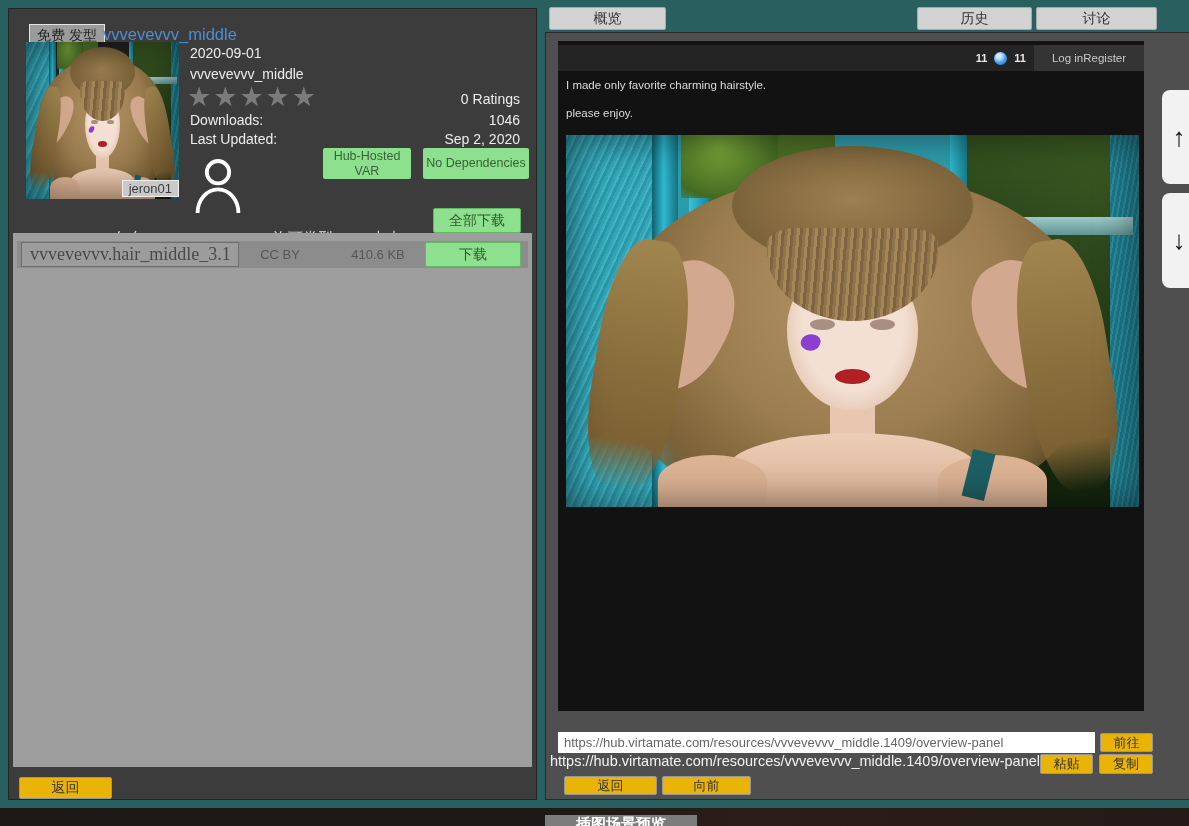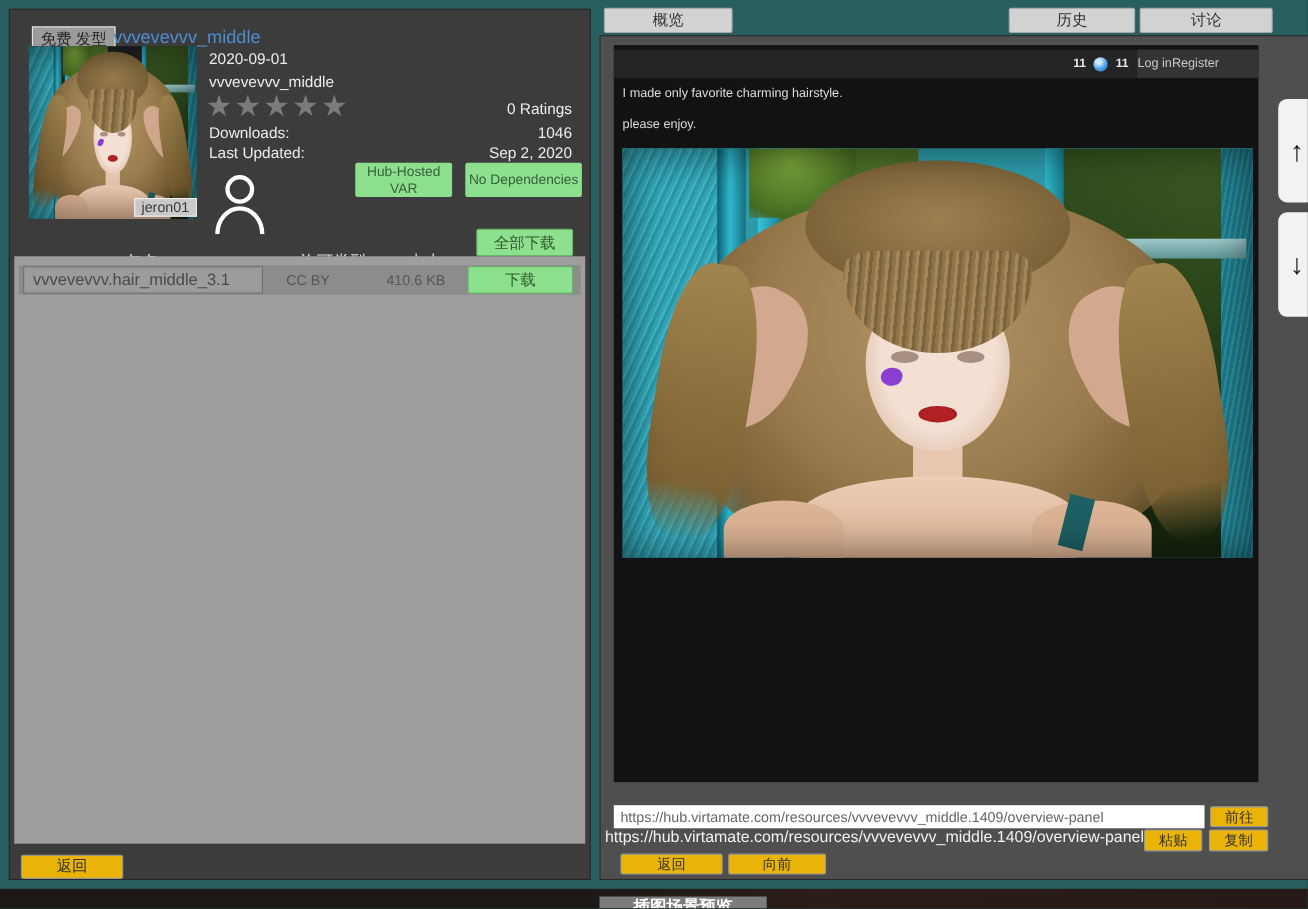--- a/index.html
+++ b/index.html
@@ -20,28 +20,28 @@
   #thumb-author{right:0;bottom:2px;background:#c9c9c9;border:1px solid #f0f0f0;color:#3a3a3a;font-size:13px;padding:0 6px;}
   .info-label{color:#ececec;font-size:14px;}
   .info-value{color:#ececec;font-size:14px;text-align:right;}
   #stars{left:178px;top:72px;color:#7b7b7b;font-size:27px;letter-spacing:2px;}
   .green-badge{background:#8de08d;border-radius:2px;color:#39603b;font-size:12.5px;text-align:center;
                display:flex;align-items:center;justify-content:center;line-height:1.18;box-sizing:border-box;}
   .col-head{color:#dddddd;font-size:15px;transform:translateX(-50%);margin-top:17px;}
   #pkg-list{left:4px;top:224px;width:519px;height:534px;background:#9e9e9e;}
   #row1{left:4px;top:8px;right:4px;height:27px;background:#8c8c8c;}
   #row1-name{left:4px;top:1px;width:218px;height:25px;background:#9c9c9c;border:1px solid #6f6f6f;color:#4a4a4a;
-             font-size:15px;display:flex;align-items:center;padding-left:8px;box-sizing:border-box;}
+             font-size:18px;display:flex;align-items:center;padding-left:8px;box-sizing:border-box;font-family:Liberation Serif, serif;}
   .row-cell{color:#565656;font-size:13px;transform:translateX(-50%);top:6px;}
 
   
   #right-panel{left:545px;top:32px;width:666px;height:768px;background:#4f4f4f;border:1px solid #2a2a2a;box-sizing:border-box;}
   #webview{left:12px;top:8px;width:586px;height:670px;background:#121212;overflow:hidden;}
   #web-header{left:0;top:4px;width:100%;height:26px;background:#242424;}
-  #login-box{right:0;top:0;width:110px;height:26px;background:#343434;display:flex;align-items:center;justify-content:flex-start;}
+  #login-box{right:0;top:0;width:110px;height:26px;background:#343434;display:flex;align-items:center;justify-content:center;}
   .weblink{color:#c9c9c9;font-size:11.5px;}
   #counts{right:118px;top:0;height:26px;display:flex;align-items:center;gap:7px;color:#e8e8e8;font-size:11px;font-weight:bold;}
   #orb{width:13px;height:13px;border-radius:50%;background:radial-gradient(circle at 38% 32%,#cdeaff 18%,#4aa0e8 55%,#1c6dbb);}
   .desc{color:#dcdcdc;font-size:11.5px;}
 
   
   .tab{top:7px;height:23px;background:#d2d2d2;border:1px solid #a8a8a8;border-radius:2px;color:#333;font-size:14px;
        display:flex;align-items:center;justify-content:center;box-sizing:border-box;}
 
   

